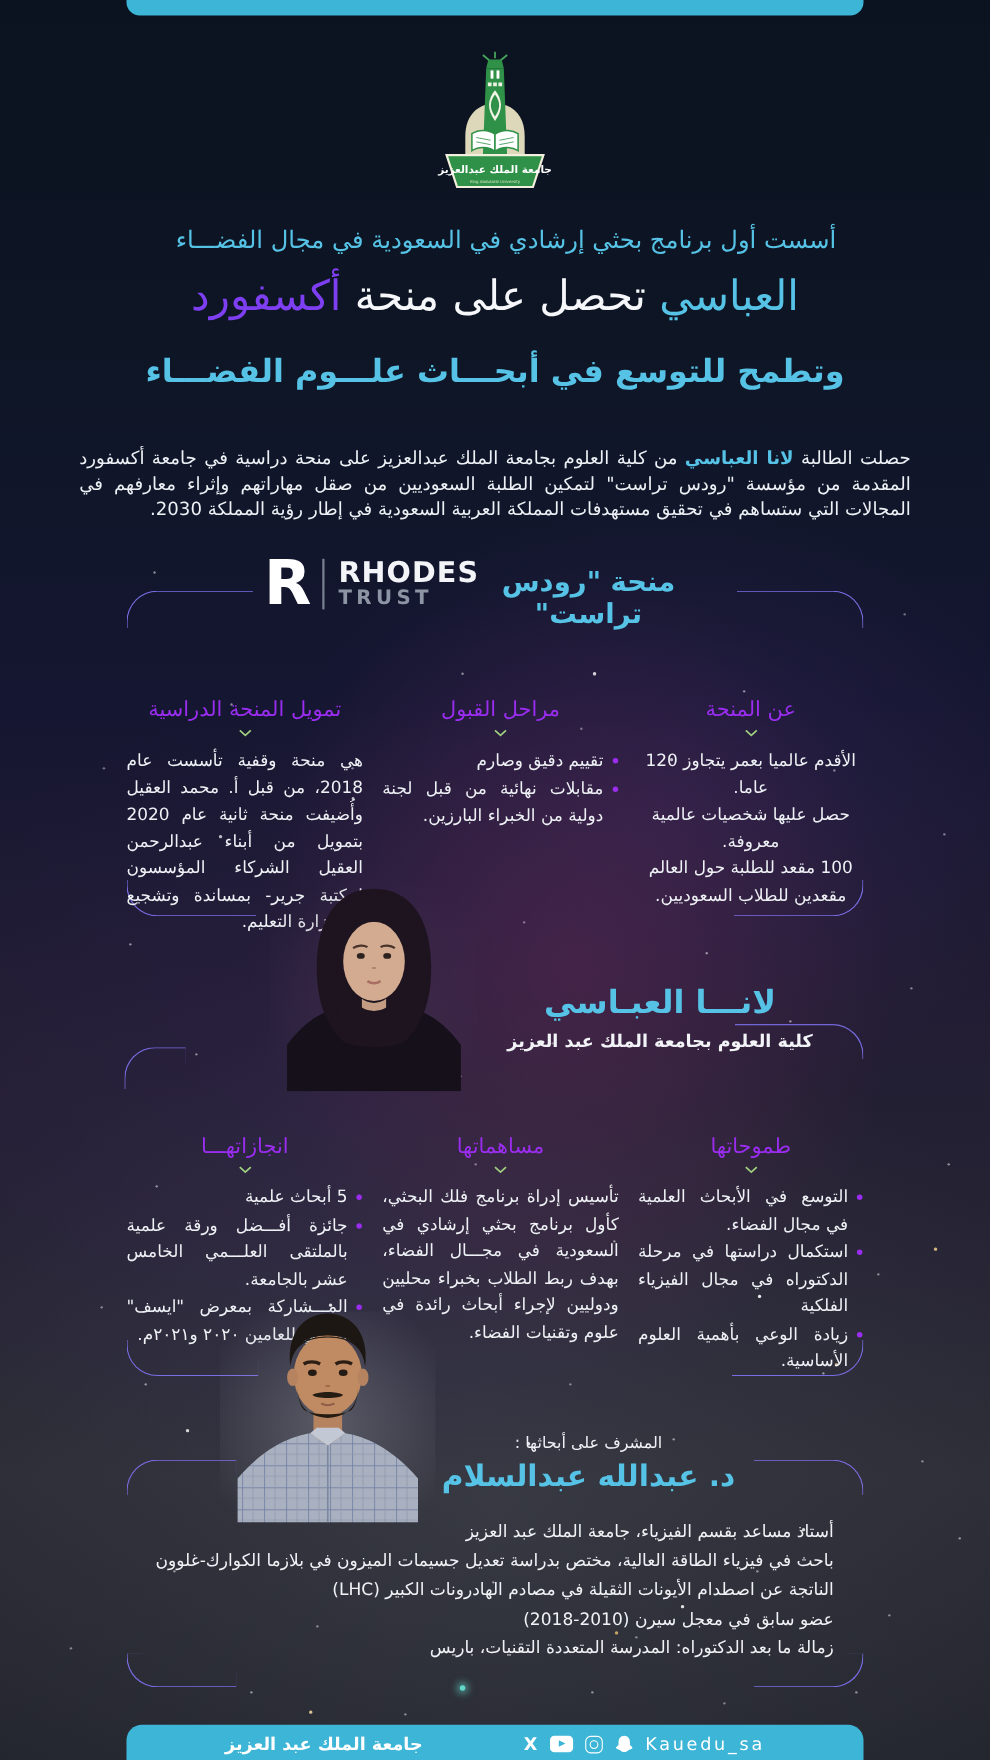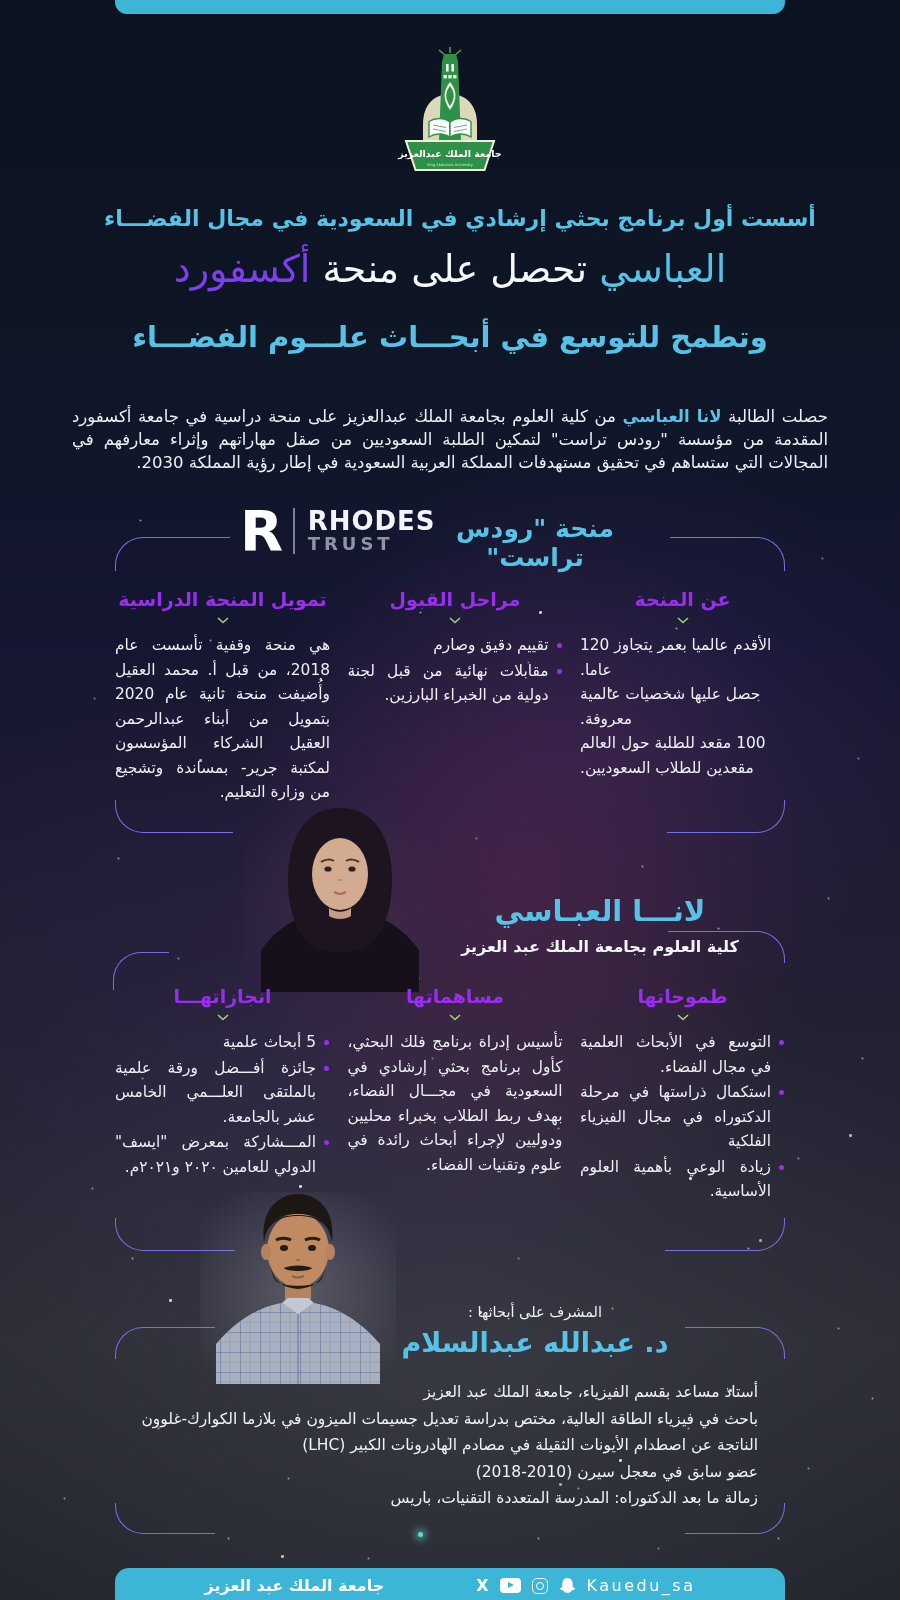--- a/index.html
+++ b/index.html
@@ -51,21 +51,21 @@
   .dot-teal{position:absolute;left:418px;top:1532px;width:5px;height:5px;border-radius:50%;
     background:#62d8c9;box-shadow:0 0 7px 3px rgba(98,216,201,.55);}
 
   .topbar,.botbar{position:absolute;left:115px;width:670px;background:var(--c-bar,#3cb5d6);}
   .topbar{top:-12px;height:26px;border-radius:12px;}
   .botbar{top:1568px;height:46px;border-radius:14px;}
 
   .logo{position:absolute;left:385px;top:46px;}
 
   .rtl{direction:rtl;}
-  .hl1{position:absolute;left:0;right:0;top:206px;text-align:center;font-size:22px;font-weight:700;color:var(--c-cyan,#56c3e6);padding-left:20px;}
+  .hl1{position:absolute;left:0;right:0;top:206px;text-align:center;font-size:22px;font-weight:400;color:var(--c-cyan,#56c3e6);padding-left:20px;}
   .hl2{position:absolute;left:0;right:0;top:247px;text-align:center;font-size:38px;font-weight:400;color:#f5f7fa;}
   .hl2 .nm{color:var(--c-cyan,#56c3e6);}
   .hl2 .ox{color:var(--c-oxford,#7e3ff2);}
   .hl3{position:absolute;left:0;right:0;top:320px;text-align:center;font-size:29px;font-weight:800;color:var(--c-cyan,#56c3e6);}
 
   .intro{position:absolute;left:72px;right:72px;top:388px;font-size:16.5px;line-height:23px;
     text-align:justify;color:#eef2f6;}
   .intro .nm{color:var(--c-cyan,#56c3e6);font-weight:700;}
 
   .bracket{position:absolute;border:0 solid var(--c-bracket,rgba(122,110,230,.85));}
@@ -79,25 +79,25 @@
   .rhodes-sep{width:1.5px;height:46px;background:#7a8292;margin:0 13px 0 10px;}
   .rhodes-word1{font-size:26px;font-weight:800;color:#f2f4f8;letter-spacing:1px;line-height:1.05;}
   .rhodes-word2{font-size:18px;font-weight:700;color:#8d95a5;letter-spacing:4px;line-height:1.05;}
   .rhodes-title{position:absolute;left:415px;top:514px;width:240px;text-align:center;
     font-size:25px;font-weight:800;color:var(--c-cyan,#56c3e6);}
 
   .cols{position:absolute;left:115px;width:670px;direction:rtl;display:grid;
     grid-template-columns:205px 215px 215px;justify-content:space-between;}
   .cols-rhodes{top:588px;}
   .cols-student{top:985px;}
-  .col-h{text-align:center;font-size:19px;font-weight:700;color:var(--c-purple,#9a2df0);}
+  .col-h{text-align:center;font-size:19px;font-weight:400;color:var(--c-purple,#9a2df0);margin-top:46px;}
   .chev{display:block;margin:7px auto 9px;}
   .chev polyline{fill:none;stroke:var(--c-green,#9fcf7f);stroke-width:1.6;}
   .col-body{font-size:15.4px;line-height:24.5px;color:#eef1f5;}
-  .col-lines{text-align:left;}
+  .col-lines{text-align:center;}
   .col-par{text-align:justify;}
   ul.blt{list-style:none;margin:0;padding:0 14px 0 0;text-align:justify;}
   ul.blt li{position:relative;margin-bottom:1px;}
   ul.blt li::before{content:'';position:absolute;right:-13px;top:10px;width:5px;height:5px;
     border-radius:50%;background:var(--c-purple,#9a2df0);}
 
   .photo{position:absolute;}
   .student-name{position:absolute;left:430px;top:894px;width:340px;text-align:center;
     font-size:29px;font-weight:800;color:var(--c-cyan,#56c3e6);}
   .student-sub{position:absolute;left:430px;top:937px;width:340px;text-align:center;

